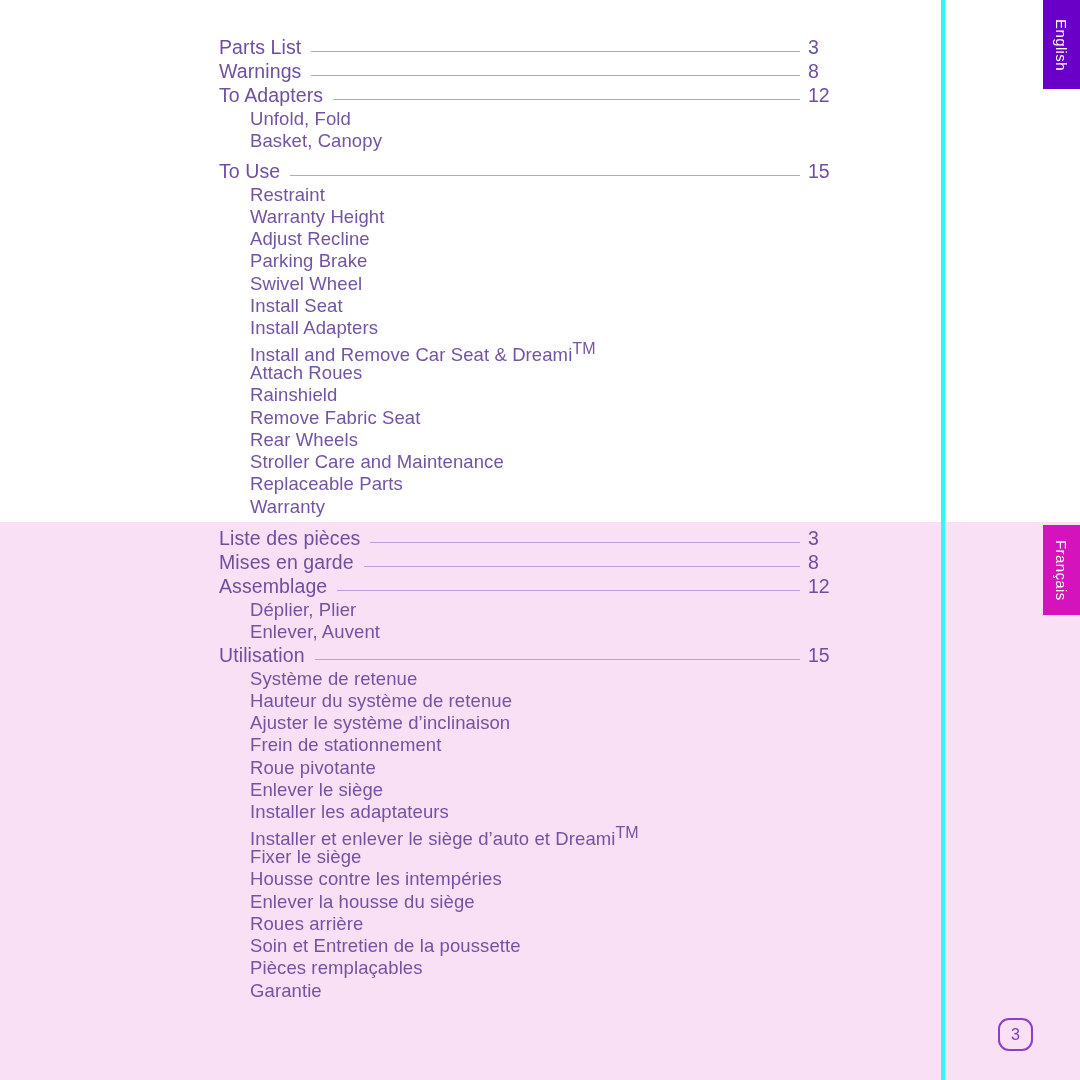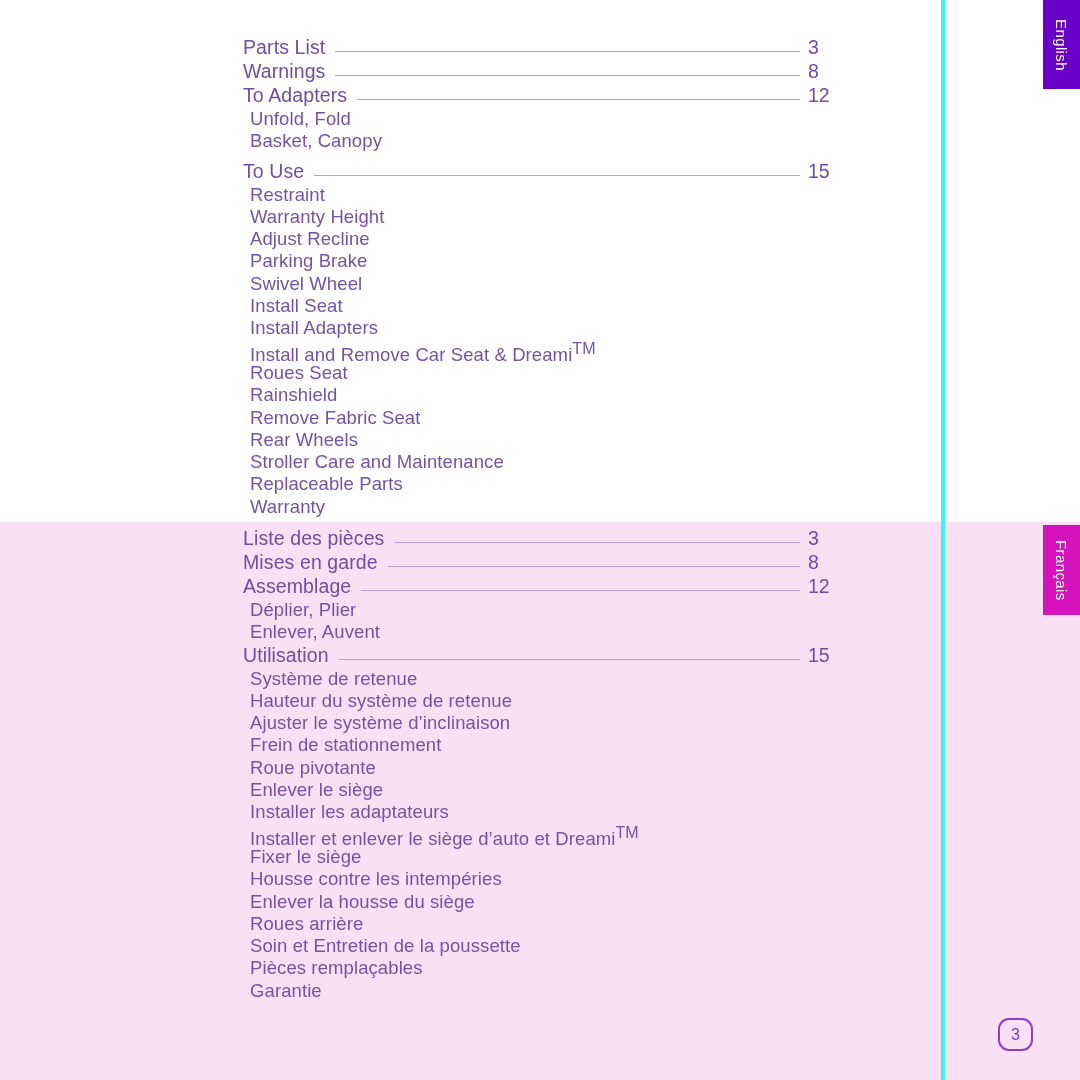--- a/index.html
+++ b/index.html
@@ -100,21 +100,20 @@
   .row-main {
     height: 24px;
     margin-bottom: 0px;
   }
   .row-main .label {
     font-size: 19.5px;
     color: #6e4fa0;
     white-space: nowrap;
     flex: 0 0 auto;
     letter-spacing: 0.1px;
-    margin-left: 24px;
   }
   .row-main .leader {
     flex: 1 1 auto;
     height: 1px;
     background: #bb9ede;
     margin: 0 8px 0 10px;
     position: relative;
     top: -2px;
   }
   .row-main .pagenum {
@@ -229,21 +228,21 @@
       <div class="row row-sub">
         <span class="label">Install Seat</span>
       </div>
       <div class="row row-sub">
         <span class="label">Install Adapters</span>
       </div>
       <div class="row row-sub">
         <span class="label">Install and Remove Car Seat &amp; Dreami<sup class="tm">TM</sup></span>
       </div>
       <div class="row row-sub">
-        <span class="label">Roues Seat</span>
+        <span class="label">Attach Roues</span>
       </div>
       <div class="row row-sub">
         <span class="label">Rainshield</span>
       </div>
       <div class="row row-sub">
         <span class="label">Remove Fabric Seat</span>
       </div>
       <div class="row row-sub">
         <span class="label">Rear Wheels</span>
       </div>

